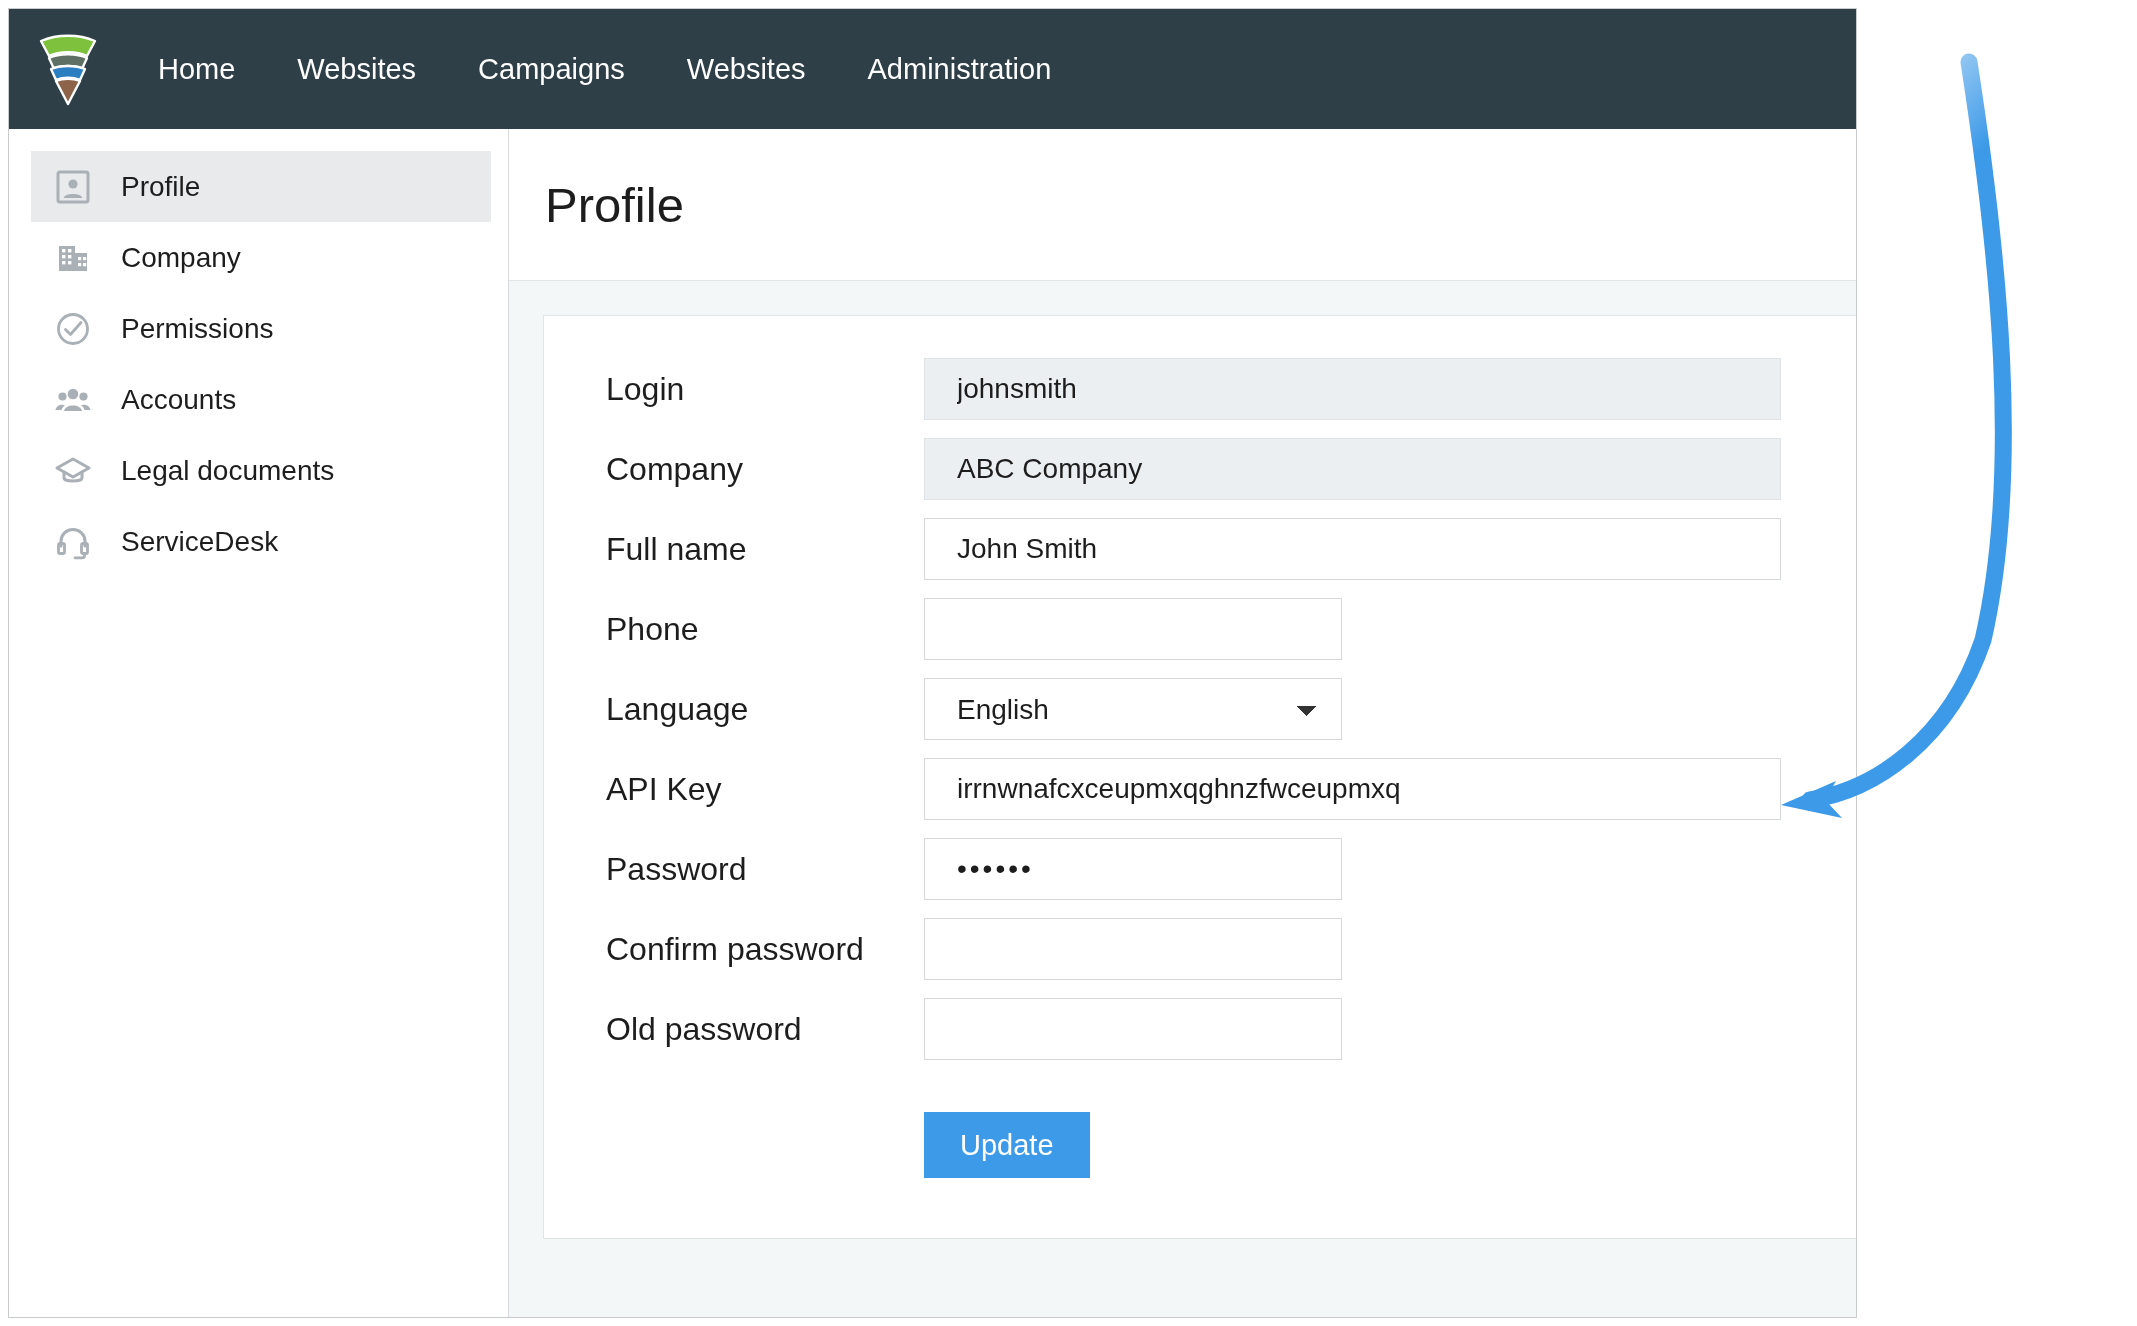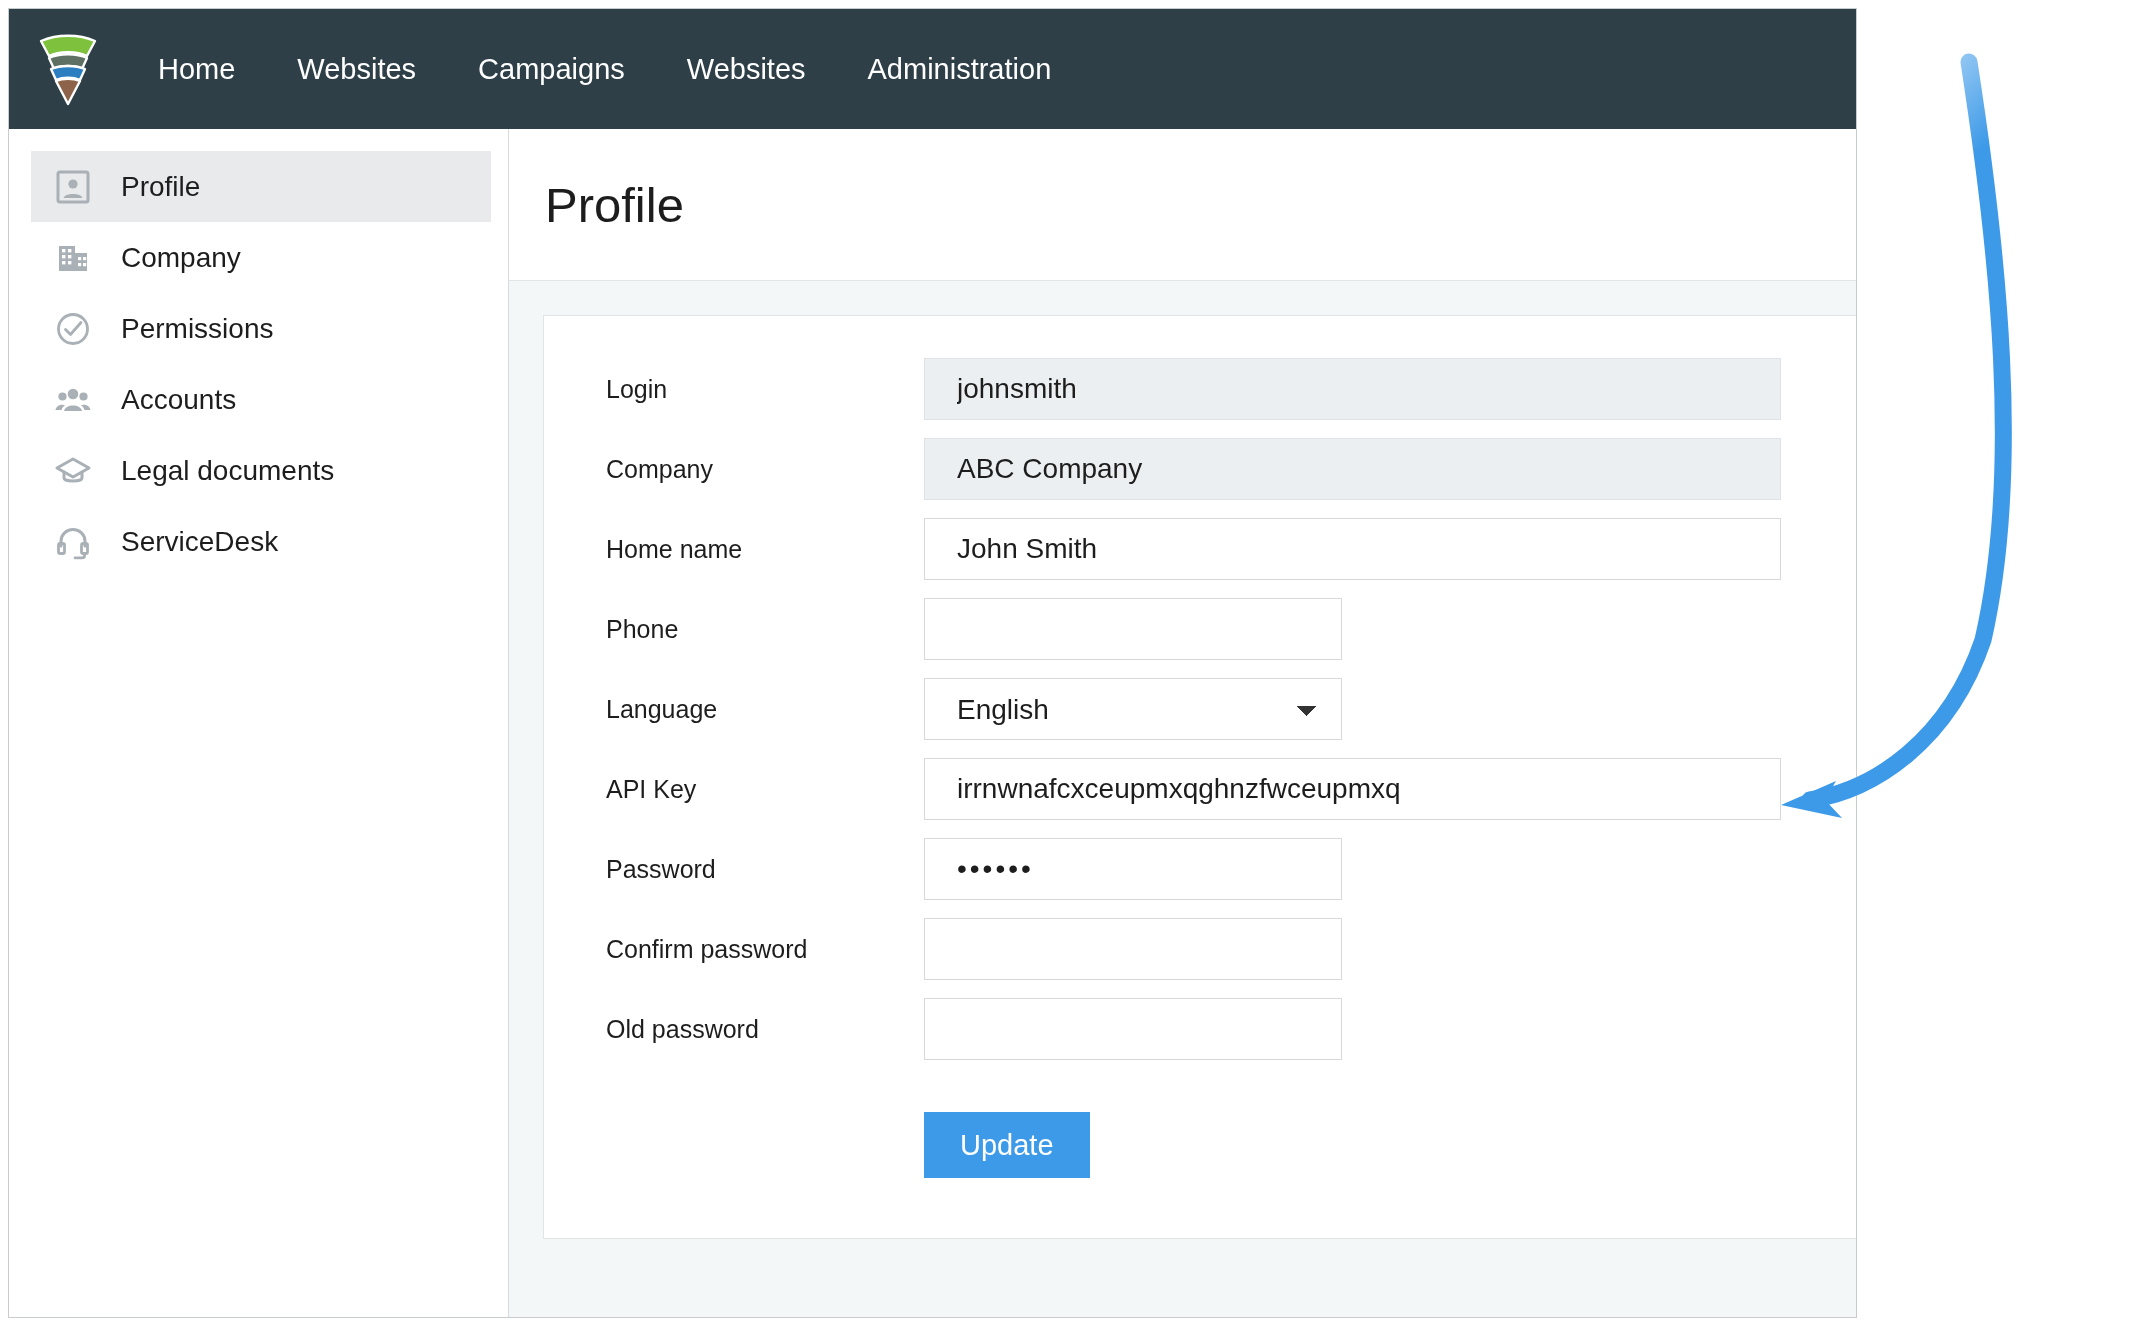--- a/index.html
+++ b/index.html
@@ -166,21 +166,21 @@
   
   .form-row {
     display: flex;
     align-items: center;
     margin-bottom: 18px;
     padding-left: 36px;
   }
   .form-label {
     width: 344px;
     flex: 0 0 344px;
-    font-size: 25px;
+    font-size: 32px;
     color: #1d1d1d;
     padding-left: 26px;
     box-sizing: border-box;
   }
   .control {
     height: 62px;
     box-sizing: border-box;
     border: 1px solid #d5d9db;
     background: #ffffff;
     font-family: "Liberation Sans", sans-serif;
@@ -369,21 +369,21 @@
             <div class="form-label">Login</div>
             <input class="control wide disabled" type="text" disabled="" value="johnsmith" style="">
           </div>
 
           <div class="form-row">
             <div class="form-label">Company</div>
             <input class="control wide disabled" type="text" disabled="" value="ABC Company" style="">
           </div>
 
           <div class="form-row">
-            <div class="form-label">Home name</div>
+            <div class="form-label">Full name</div>
             <input class="control wide" type="text" value="John Smith" style="">
           </div>
 
           <div class="form-row">
             <div class="form-label">Phone</div>
             <input class="control narrow" type="text" value="" style="">
           </div>
 
           <div class="form-row">
             <div class="form-label">Language</div>

